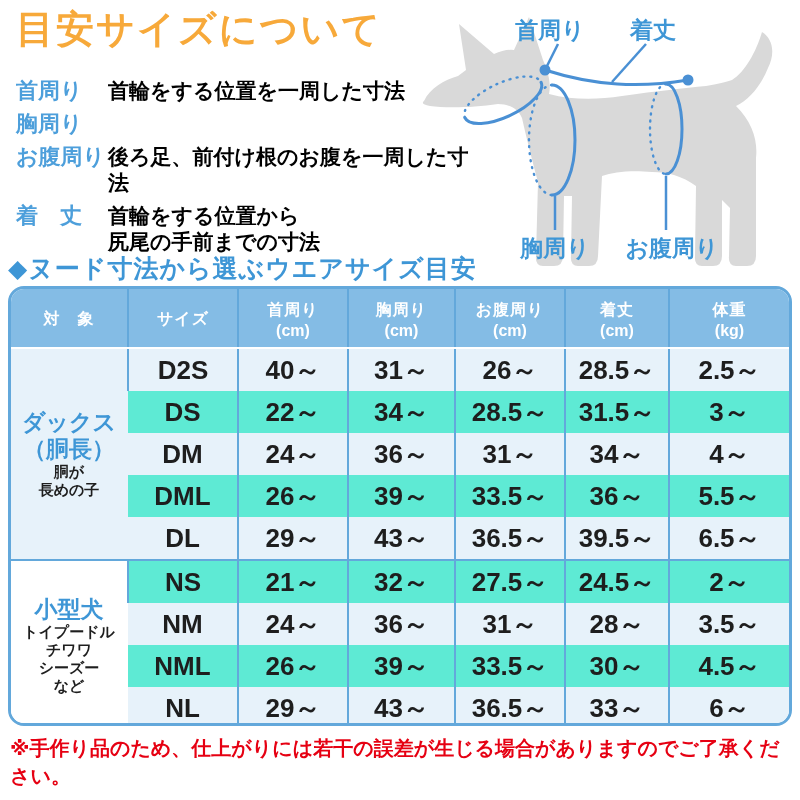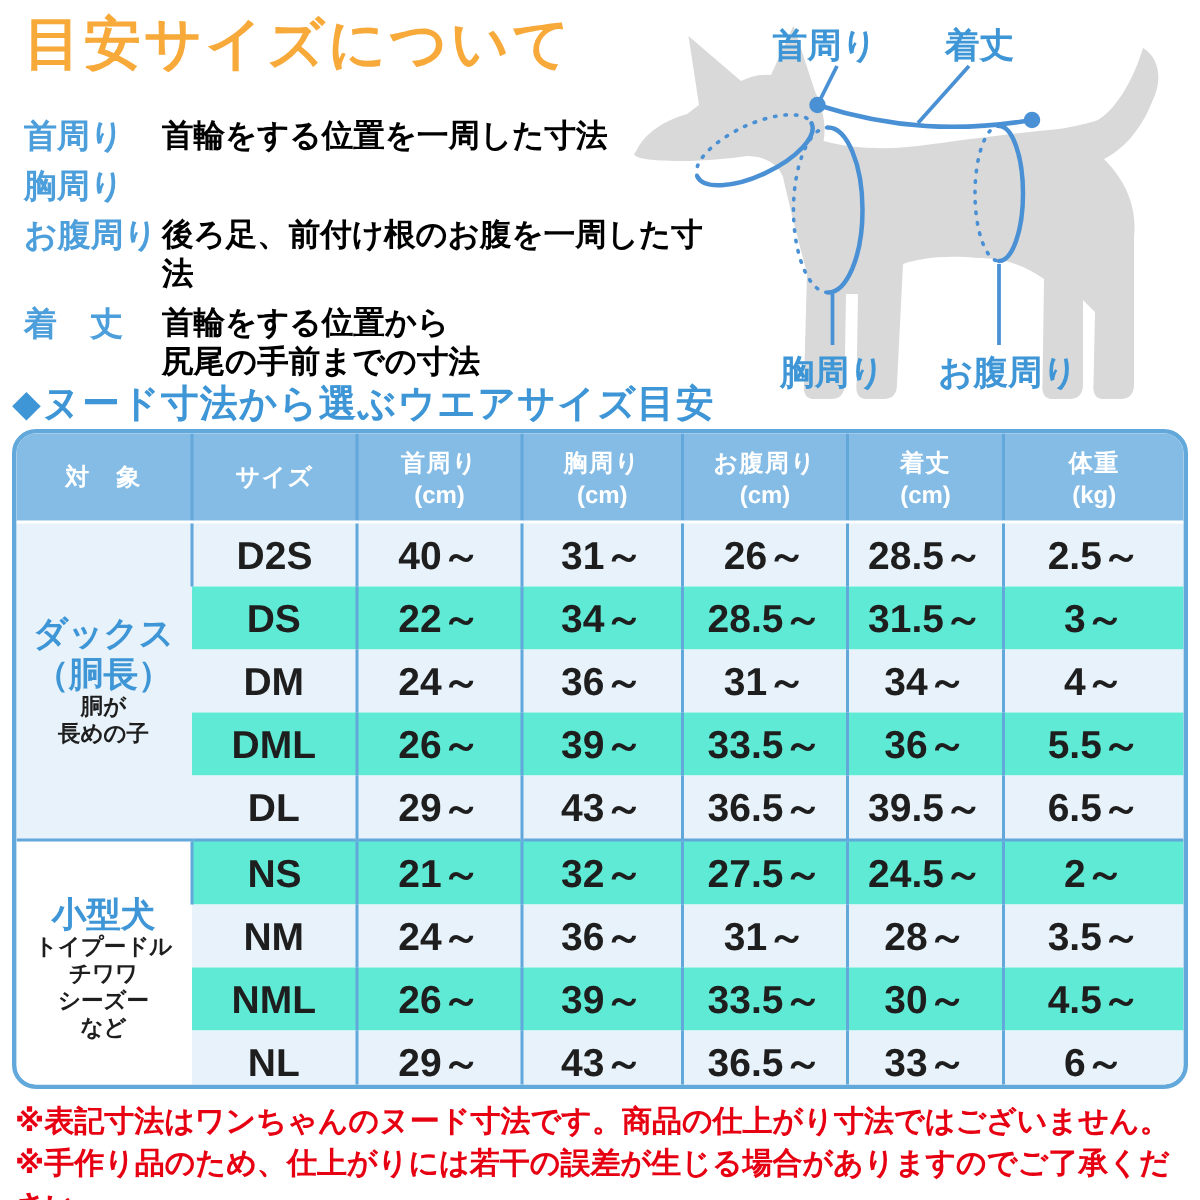--- a/index.html
+++ b/index.html
@@ -278,15 +278,14 @@
         <td>43～</td>
         <td>36.5～</td>
         <td>33～</td>
         <td>6～</td>
       </tr>
     </tbody>
   </table>
 </div>
 
 <div class="notes">
-  <div class="note-line">※表記寸法はワンちゃんのヌード寸法です。商品の仕上がり寸法ではございません。</div>
   <div class="note-line">※手作り品のため、仕上がりには若干の誤差が生じる場合がありますのでご了承ください。</div>
 </div>
 
 </body></html>

